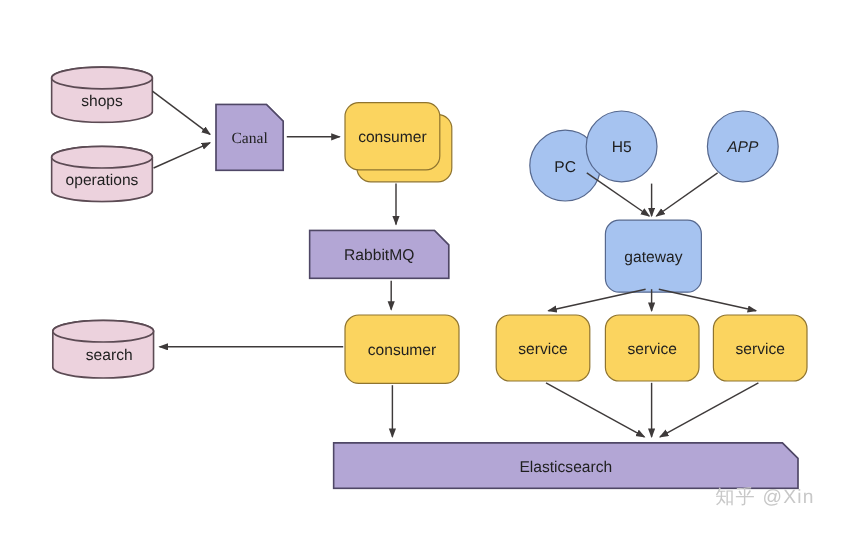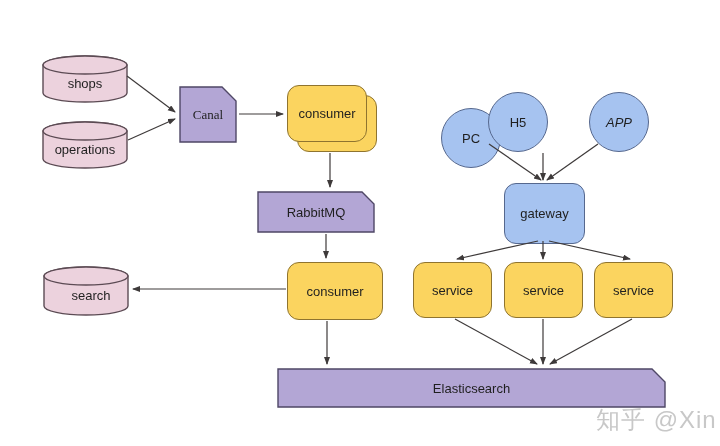--- a/index.html
+++ b/index.html
@@ -36,21 +36,21 @@
   .bevel .lbl{position:relative;z-index:1;}
   .cyl .shape{position:absolute;left:0;top:0;}
   .cyl .lbl{position:relative;z-index:1;padding-top:9px;}
   #connectors{
     position:absolute;left:0;top:0;width:720px;height:446px;
     pointer-events:none;z-index:5;
   }
   #connectors line{stroke:#3e3a3a;stroke-width:1.2;}
   #watermark{
     position:absolute;left:596px;top:404px;
-    font-size:24px;color:#c8c8c8;
+    font-size:16px;color:#c8c8c8;
     letter-spacing:1px;z-index:6;
     white-space:nowrap;
   }
 </style>
 </head>
 <body>
 
 <div id="canvas">
 
   <div class="node cyl" style="left:42px;top:55px;width:86px;height:48px;">

